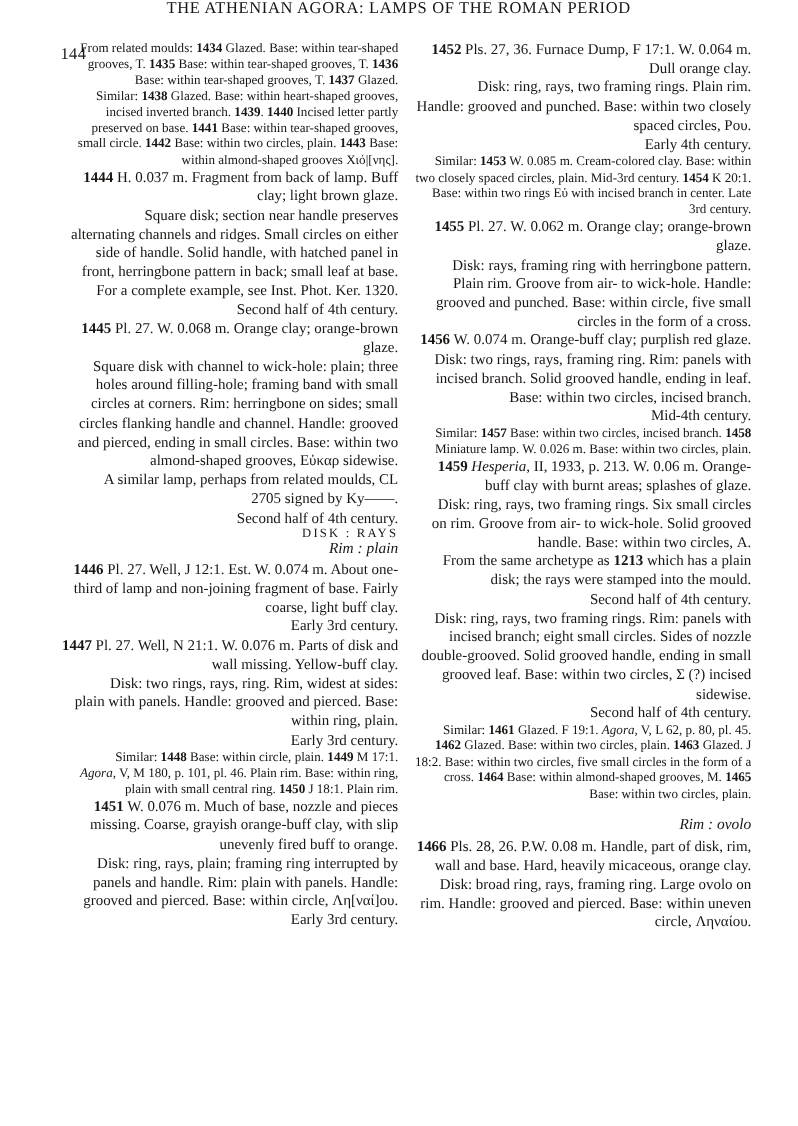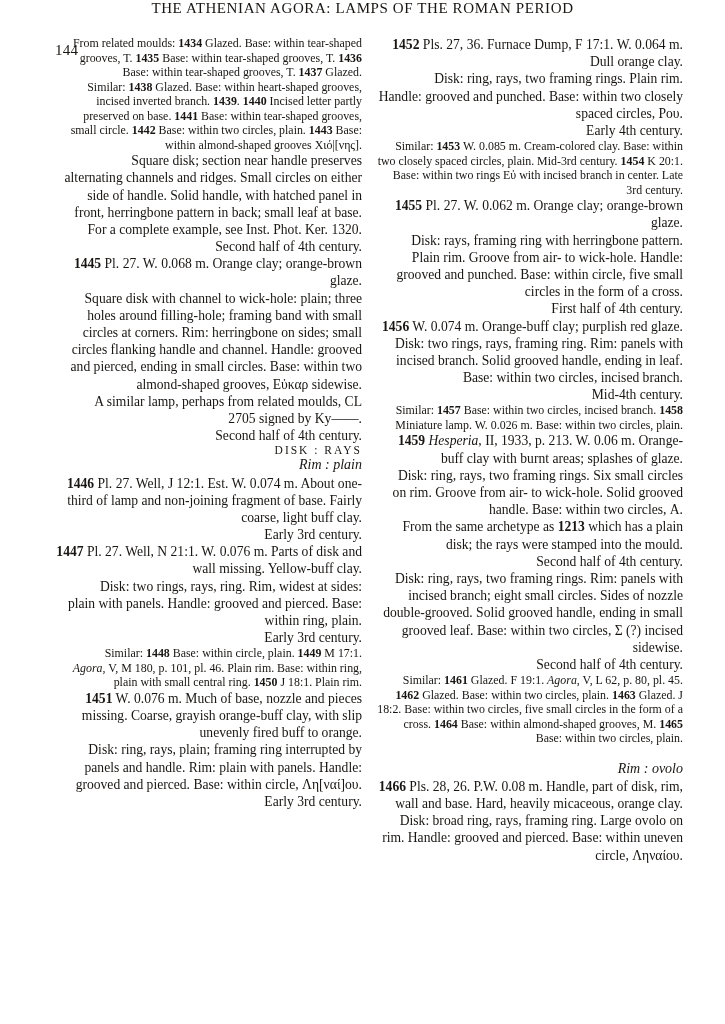--- a/index.html
+++ b/index.html
@@ -77,20 +77,21 @@
 
 <div class="page">
   <div class="running-head">
     <span class="page-number">144</span>
     <div class="running-title">THE ATHENIAN AGORA: LAMPS OF THE ROMAN PERIOD</div>
   </div>
   <div class="columns">
     <div class="column">
         <p class="blk small indent"><span>From related moulds: </span><b>1434</b><span> Glazed. Base: within tear-shaped grooves, T. </span><b>1435</b><span> Base: within tear-shaped grooves, T. </span><b>1436</b><span> Base: within tear-shaped grooves, T. </span><b>1437</b><span> Glazed.</span></p>
         <p class="blk small indent"><span>Similar: </span><b>1438</b><span> Glazed. Base: within heart-shaped grooves, incised inverted branch. </span><b>1439</b><span>. </span><b>1440</b><span> Incised letter partly preserved on base. </span><b>1441</b><span> Base: within tear-shaped grooves, small circle. </span><b>1442</b><span> Base: within two circles, plain. </span><b>1443</b><span> Base: within almond-shaped grooves Χιό|[νης].</span></p>
+        <p class="blk body space"><b>1444</b><span> H. 0.037 m. Fragment from back of lamp. Buff clay; light brown glaze.</span></p>
         <p class="blk body indent"><span>Square disk; section near handle preserves alternating channels and ridges. Small circles on either side of handle. Solid handle, with hatched panel in front, herringbone pattern in back; small leaf at base.</span></p>
         <p class="blk body indent"><span>For a complete example, see Inst. Phot. Ker. 1320.</span></p>
         <p class="blk body indent"><span>Second half of 4th century.</span></p>
         <p class="blk body space"><b>1445</b><span> Pl. 27. W. 0.068 m. Orange clay; orange-brown glaze.</span></p>
         <p class="blk body indent"><span>Square disk with channel to wick-hole: plain; three holes around filling-hole; framing band with small circles at corners. Rim: herringbone on sides; small circles flanking handle and channel. Handle: grooved and pierced, ending in small circles. Base: within two almond-shaped grooves, Εὐκαρ sidewise.</span></p>
         <p class="blk body indent"><span>A similar lamp, perhaps from related moulds, CL 2705 signed by Ky——.</span></p>
         <p class="blk body indent"><span>Second half of 4th century.</span></p>
         <p class="blk section"><span>DISK : RAYS</span></p>
         <p class="blk sub"><i>Rim : plain</i></p>
         <p class="blk body"><b>1446</b><span> Pl. 27. Well, J 12:1. Est. W. 0.074 m. About one-third of lamp and non-joining fragment of base. Fairly coarse, light buff clay.</span></p>
@@ -103,21 +104,20 @@
         <p class="blk body indent"><span>Disk: ring, rays, plain; framing ring interrupted by panels and handle. Rim: plain with panels. Handle: grooved and pierced. Base: within circle, Λη[ναί]ου.</span></p>
         <p class="blk body indent"><span>Early 3rd century.</span></p>
       </div>
     <div class="column">
         <p class="blk body"><b>1452</b><span> Pls. 27, 36. Furnace Dump, F 17:1. W. 0.064 m. Dull orange clay.</span></p>
         <p class="blk body indent"><span>Disk: ring, rays, two framing rings. Plain rim. Handle: grooved and punched. Base: within two closely spaced circles, Ρου.</span></p>
         <p class="blk body indent"><span>Early 4th century.</span></p>
         <p class="blk small indent space"><span>Similar: </span><b>1453</b><span> W. 0.085 m. Cream-colored clay. Base: within two closely spaced circles, plain. Mid-3rd century. </span><b>1454</b><span> K 20:1. Base: within two rings Εὐ with incised branch in center. Late 3rd century.</span></p>
         <p class="blk body space"><b>1455</b><span> Pl. 27. W. 0.062 m. Orange clay; orange-brown glaze.</span></p>
         <p class="blk body indent"><span>Disk: rays, framing ring with herringbone pattern. Plain rim. Groove from air- to wick-hole. Handle: grooved and punched. Base: within circle, five small circles in the form of a cross.</span></p>
-        <p class="blk body indent"><span>First half of 4th century.</span></p>
         <p class="blk body space"><b>1456</b><span> W. 0.074 m. Orange-buff clay; purplish red glaze.</span></p>
         <p class="blk body indent"><span>Disk: two rings, rays, framing ring. Rim: panels with incised branch. Solid grooved handle, ending in leaf. Base: within two circles, incised branch.</span></p>
         <p class="blk body indent"><span>Mid-4th century.</span></p>
         <p class="blk small indent space"><span>Similar: </span><b>1457</b><span> Base: within two circles, incised branch. </span><b>1458</b><span> Miniature lamp. W. 0.026 m. Base: within two circles, plain.</span></p>
         <p class="blk body space"><b>1459</b><span> </span><i>Hesperia</i><span>, II, 1933, p. 213. W. 0.06 m. Orange-buff clay with burnt areas; splashes of glaze.</span></p>
         <p class="blk body indent"><span>Disk: ring, rays, two framing rings. Six small circles on rim. Groove from air- to wick-hole. Solid grooved handle. Base: within two circles, Α.</span></p>
         <p class="blk body indent"><span>From the same archetype as </span><b>1213</b><span> which has a plain disk; the rays were stamped into the mould.</span></p>
         <p class="blk body indent"><span>Second half of 4th century.</span></p>
         <p class="blk body indent"><span>Disk: ring, rays, two framing rings. Rim: panels with incised branch; eight small circles. Sides of nozzle double-grooved. Solid grooved handle, ending in small grooved leaf. Base: within two circles, Σ (?) incised sidewise.</span></p>
         <p class="blk body indent"><span>Second half of 4th century.</span></p>

